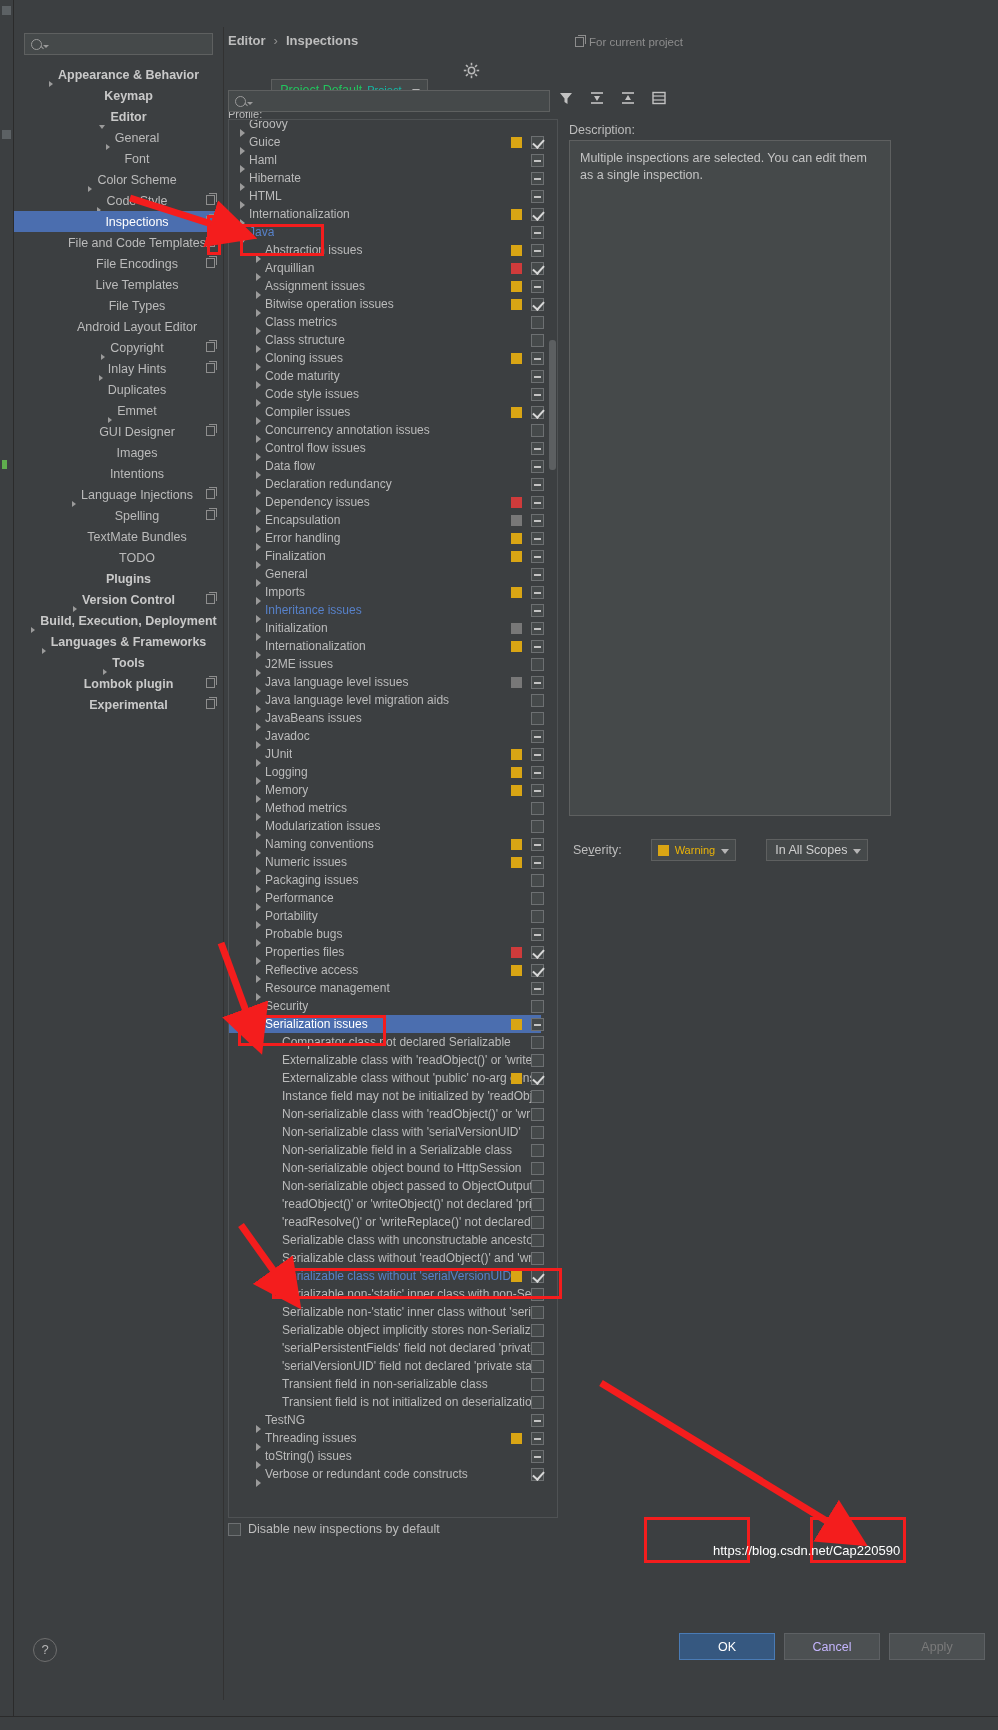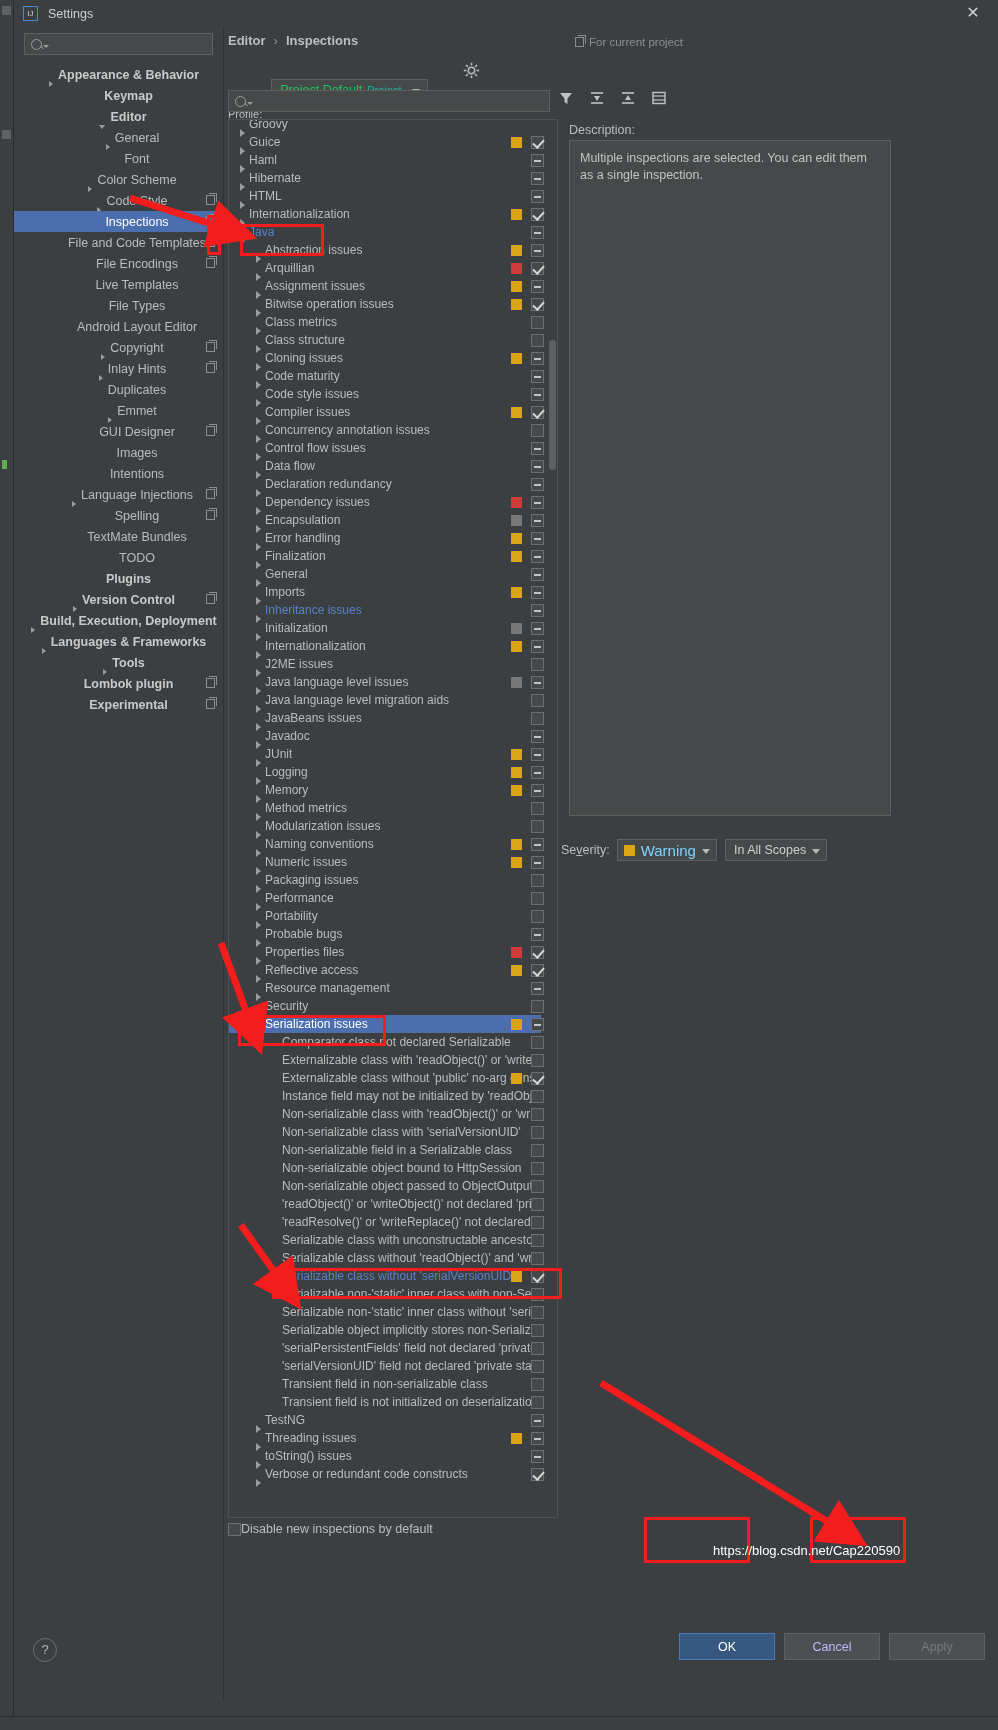--- a/index.html
+++ b/index.html
@@ -83,34 +83,34 @@
   .inode.sel .lbl{color:#ffffff;}
   .il0{padding-left:8px;}.il1{padding-left:24px;}.il2{padding-left:41px;}
   .sevbox{position:absolute;left:282px;top:4px;width:11px;height:11px;}
   .sevbox.warn{background:#d9a514;}
   .sevbox.err{background:#cf3b3b;}
   .sevbox.grey{background:#787878;}
   .cbx{position:absolute;left:302px;top:3px;width:13px;height:13px;border:1px solid #6d7072;background:#45494a;}
   .cbx.on:after{content:"";position:absolute;left:3px;top:0px;width:5px;height:9px;border:solid #d8d8d8;border-width:0 2px 2px 0;transform:rotate(42deg);}
   .cbx.mix:after{content:"";position:absolute;left:2px;top:5px;width:7px;height:2px;background:#c3c3c3;}
   .vscroll{position:absolute;right:1px;top:220px;width:7px;height:130px;background:#5c5f61;border-radius:3px;}
-  .disable-row{position:absolute;left:3px;top:1495px;display:flex;align-items:center;}
+  .disable-row{position:absolute;left:3px;top:1495px;display:flex;align-items:center;gap:7px;}
   .disable-row .cb{width:13px;height:13px;border:1px solid #6d7072;background:#45494a;}
   .disable-row .t{font-size:12.5px;color:#bdbdbd;}
 
   
   .desclabel{position:absolute;left:344px;top:96px;font-size:12.5px;color:#bdbdbd;}
   .descbox{position:absolute;left:344px;top:113px;width:322px;height:676px;background:#45494a;border:1px solid #5e6060;padding:9px 10px;}
   .descbox p{font-size:12.5px;line-height:17px;color:#c4c4c4;}
-  .sevrow{position:absolute;left:336px;top:812px;display:flex;align-items:center;}
+  .sevrow{position:absolute;left:348px;top:812px;display:flex;align-items:center;gap:22px;}
   .sevrow .lab{font-size:12.5px;color:#bdbdbd;margin-right:7px;}
   .sevrow .lab u{text-decoration:underline;}
   .sevcombo{height:22px;background:#45494a;border:1px solid #5e6060;display:flex;align-items:center;padding:0 20px 0 6px;position:relative;}
   .sevcombo .sq{width:11px;height:11px;background:#d9a514;margin-right:6px;}
-  .sevcombo .t{font-size:15px;color:#7dd3fc;}
+  .sevcombo .t{font-size:11px;color:#eab308;}
   .sevcombo .cv{position:absolute;right:6px;top:9px;border-left:4.5px solid transparent;border-right:4.5px solid transparent;border-top:5px solid #b5b5b5;}
   .scopecombo{margin-left:8px;height:22px;background:#45494a;border:1px solid #5e6060;display:flex;align-items:center;padding:0 20px 0 8px;position:relative;}
   .scopecombo .t{font-size:12.5px;color:#cfcfcf;}
   .scopecombo .cv{position:absolute;right:6px;top:9px;border-left:4.5px solid transparent;border-right:4.5px solid transparent;border-top:5px solid #b5b5b5;}
 
   
   .btnrow{position:absolute;right:13px;bottom:40px;display:flex;align-items:center;gap:9px;padding-left:47px;}
   .btn{width:96px;height:27px;border:1px solid #5e6164;background:#4c5052;color:#c4b5fd;font-size:12.5px;display:flex;align-items:center;justify-content:center;}
   .btn.primary{background:#365880;border-color:#4a7bb5;color:#ffffff;}
   .btn.disabled{color:#7a7a7a;}
@@ -131,25 +131,20 @@
 
   <div class="ide-strip">
     <div class="mk" style="top:6px;"></div>
     <div class="mk" style="top:130px;"></div>
     <div class="mk" style="top:460px;background:#5fad4e;width:5px;"></div>
   </div>
   <div class="ide-bottom"></div>
   <div class="edge-ghost"></div>
   <div class="edge-ghost2"></div>
 
-  <div class="titlebar">
-    <div class="tb-icon">IJ</div>
-    <div class="tb-title">Settings</div>
-    <div class="tb-close">✕</div>
-  </div>
 
   <div class="sidebar">
     <div class="searchbox">
       <span class="mag"></span>
       <span class="tri"></span>
     </div>
     <div class="stree" id="sidebar-tree">
         <div class="snode lvl0 bold">
           <span class="arw c"></span>
           <span class="lbl">Appearance &amp; Behavior</span>

